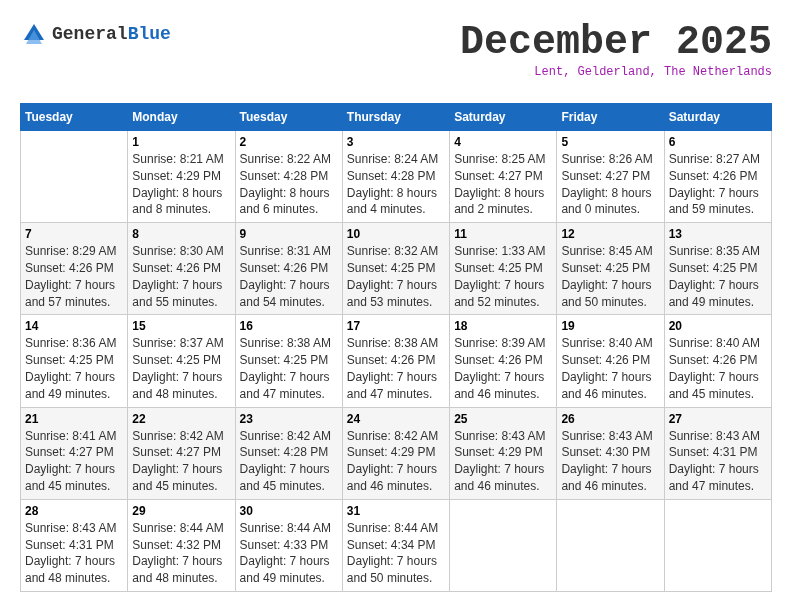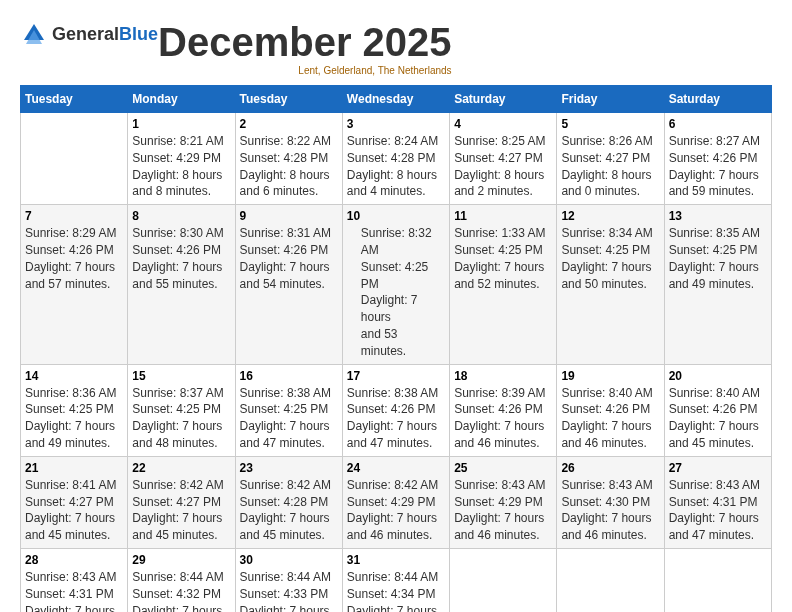--- a/index.html
+++ b/index.html
@@ -5,44 +5,45 @@
     * { box-sizing: border-box; margin: 0; padding: 0; }
     body {
       font-family: Arial, sans-serif;
       background: #fff;
       width: 792px;
       min-height: 612px;
       padding: 20px;
     }
     .header {
       display: flex;
-      justify-content: flex-start;
+      justify-content: space-between;
       align-items: flex-start;
-      margin-bottom: 9px;
+      margin-bottom: 24px;
+      font-family: Liberation Mono, monospace;
     }
     .logo {
       display: flex;
       align-items: center;
       gap: 4px;
     }
     .logo-icon {
       width: 28px;
       height: 28px;
     }
     .title-block {
       text-align: right;
     }
     .month-title {
       font-size: 40px;
       font-weight: bold;
       color: #333;
     }
     .location {
-      font-size: 10px;
-      color: #a16207;
+      font-size: 12px;
+      color: #a21caf;
     }
     table {
       width: 100%;
       border-collapse: collapse;
       font-size: 11px;
     }
     thead th {
       background-color: #1a6abf;
       color: #fff;
       padding: 6px 4px;
@@ -94,21 +95,21 @@
     <div class="location">Lent, Gelderland, The Netherlands</div>
   </div>
 </div>
 
 <table>
   <thead>
     <tr>
       <th>Tuesday</th>
       <th>Monday</th>
       <th>Tuesday</th>
-      <th>Wednesday</th>
+      <th>Thursday</th>
       <th>Saturday</th>
       <th>Friday</th>
       <th>Saturday</th>
     </tr>
   </thead>
   <tbody id="calendar-body">
   <tr>
         <td></td>
         <td>
           <span class="day-number">1</span>
@@ -170,35 +171,35 @@
         </td>
         <td>
           <span class="day-number">9</span>
           <div class="day-info" style="white-space: pre-line;">Sunrise: 8:31 AM
 Sunset: 4:26 PM
 Daylight: 7 hours
 and 54 minutes.</div>
         </td>
         <td>
           <span class="day-number">10</span>
-          <div class="day-info" style="white-space: pre-line; margin-left: 14px;">Sunrise: 8:32 AM
+          <div class="day-info" style="white-space: pre-line;">Sunrise: 8:32 AM
 Sunset: 4:25 PM
 Daylight: 7 hours
 and 53 minutes.</div>
         </td>
         <td>
           <span class="day-number">11</span>
           <div class="day-info" style="white-space: pre-line;">Sunrise: 1:33 AM
 Sunset: 4:25 PM
 Daylight: 7 hours
 and 52 minutes.</div>
         </td>
         <td>
           <span class="day-number">12</span>
-          <div class="day-info" style="white-space: pre-line;">Sunrise: 8:34 AM
+          <div class="day-info" style="white-space: pre-line;">Sunrise: 8:45 AM
 Sunset: 4:25 PM
 Daylight: 7 hours
 and 50 minutes.</div>
         </td>
         <td>
           <span class="day-number">13</span>
           <div class="day-info" style="white-space: pre-line;">Sunrise: 8:35 AM
 Sunset: 4:25 PM
 Daylight: 7 hours
 and 49 minutes.</div>

